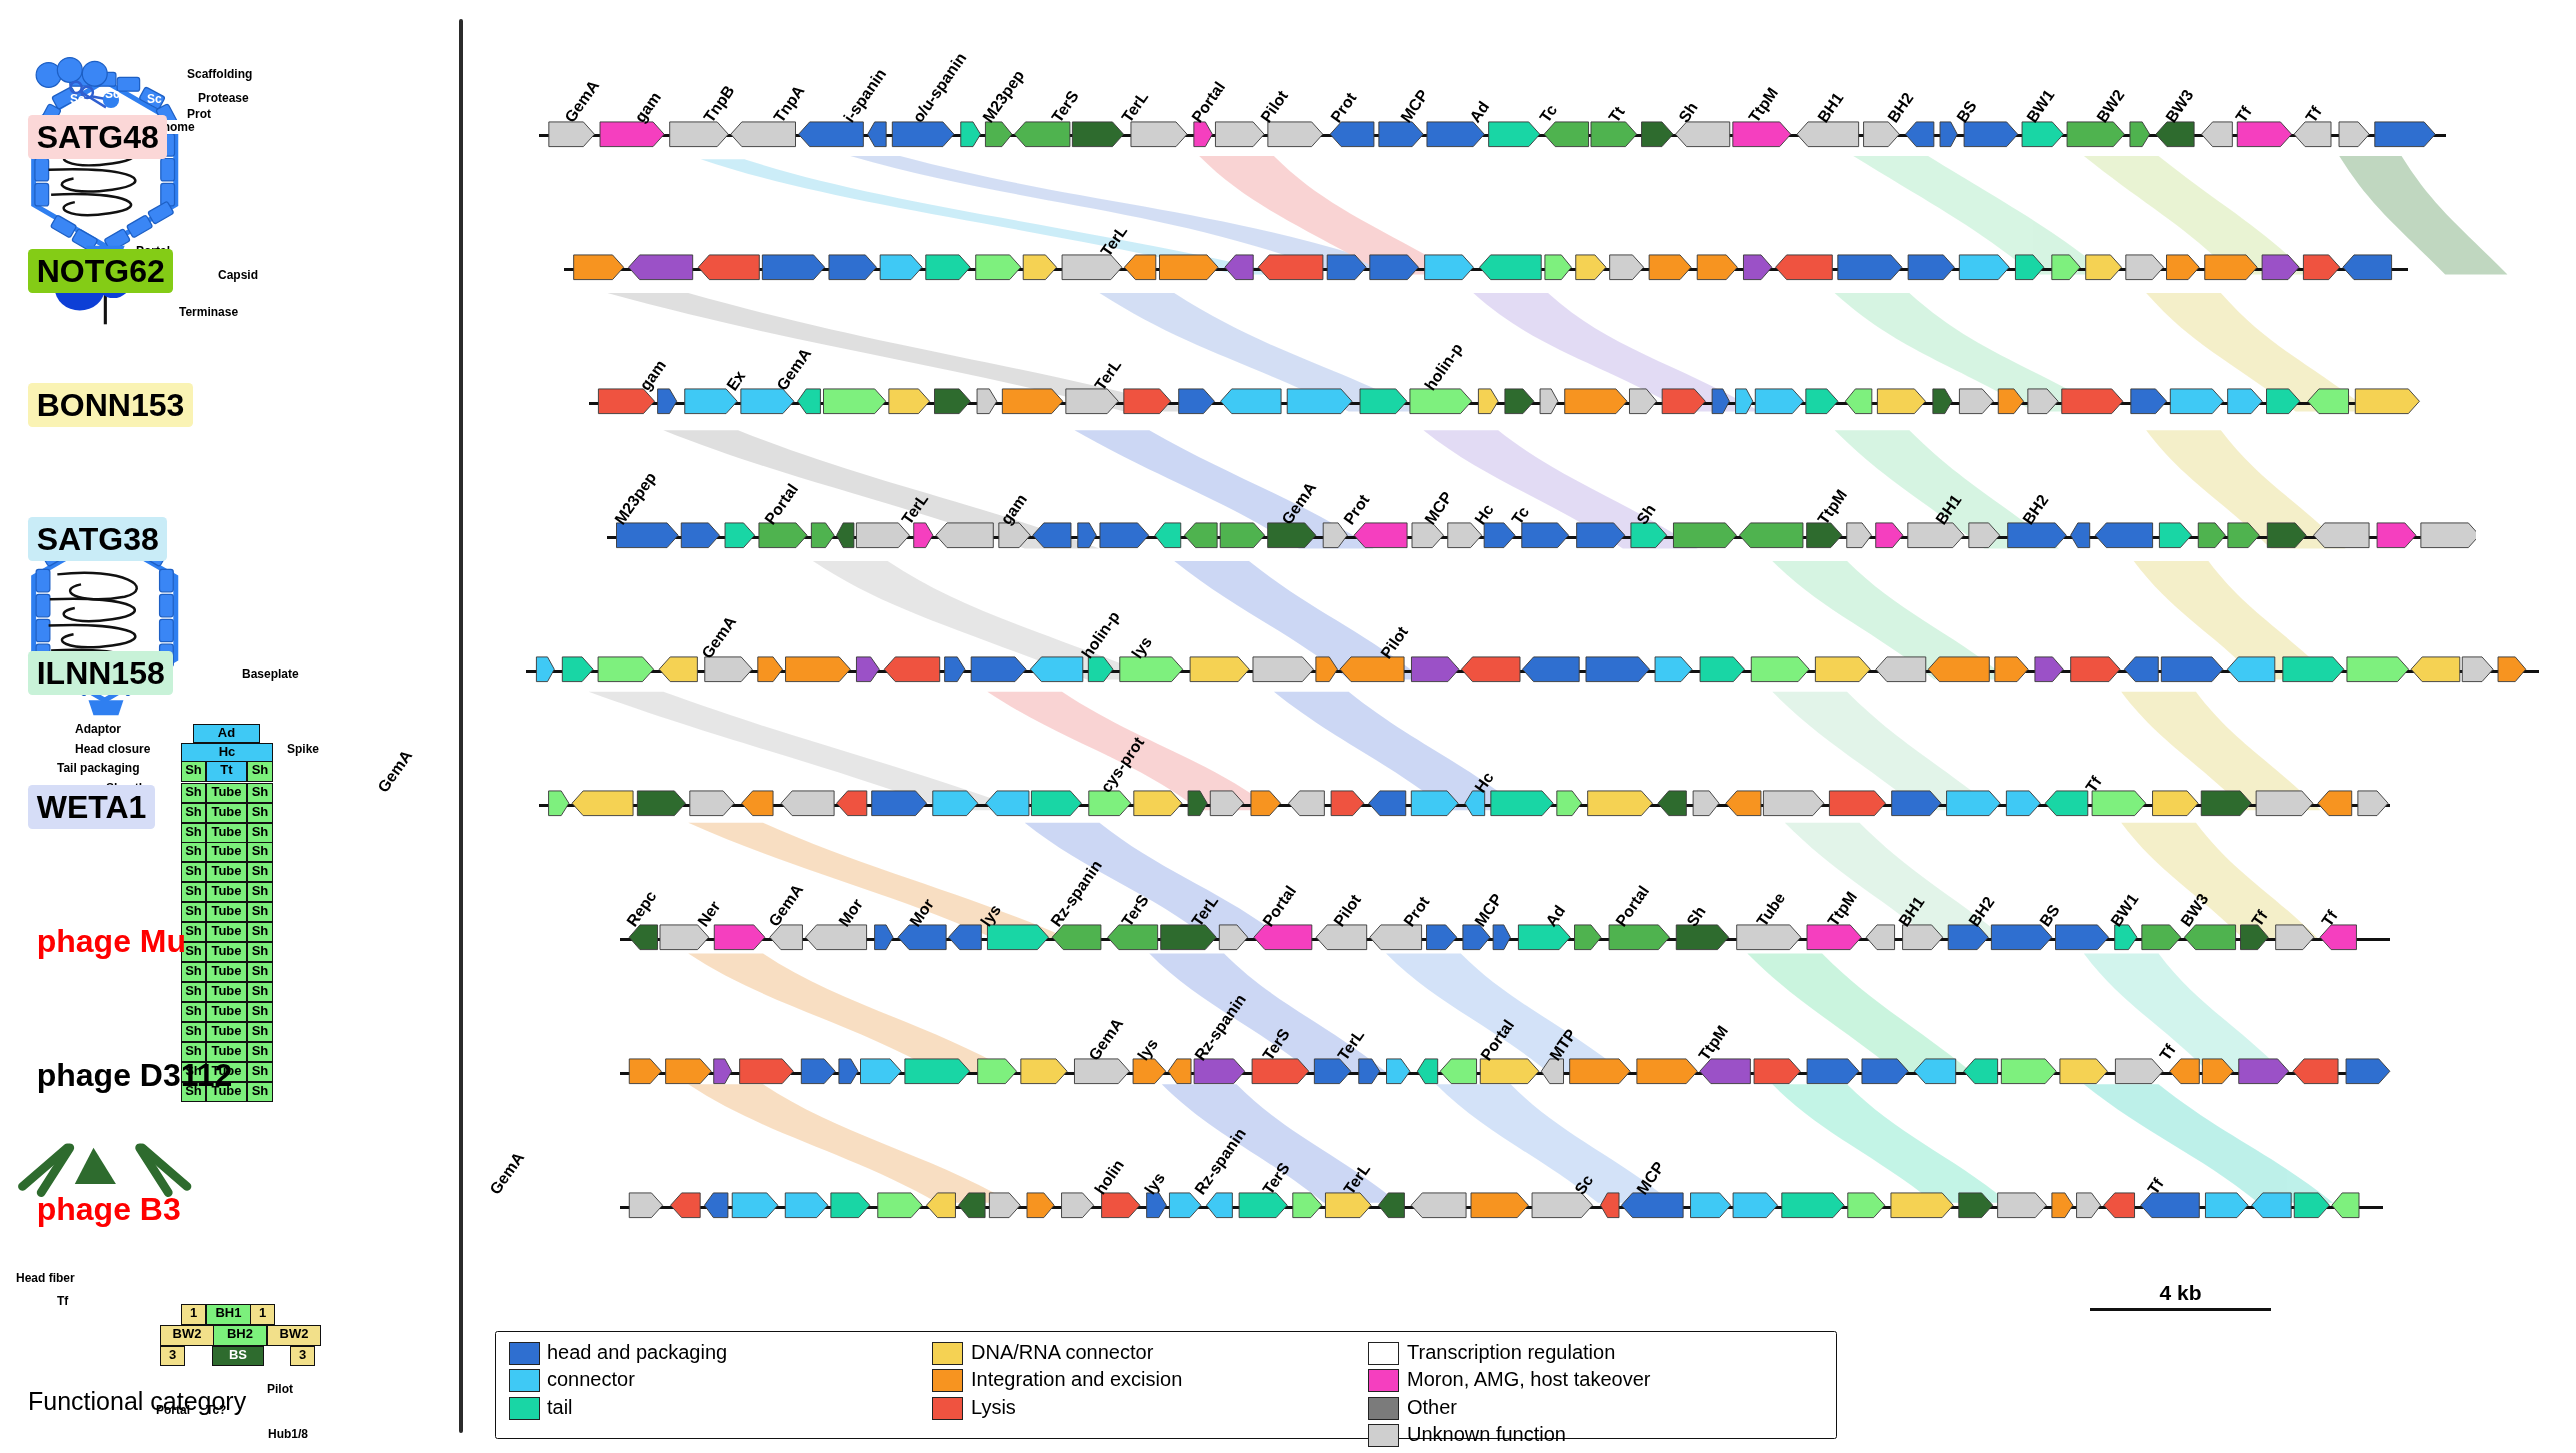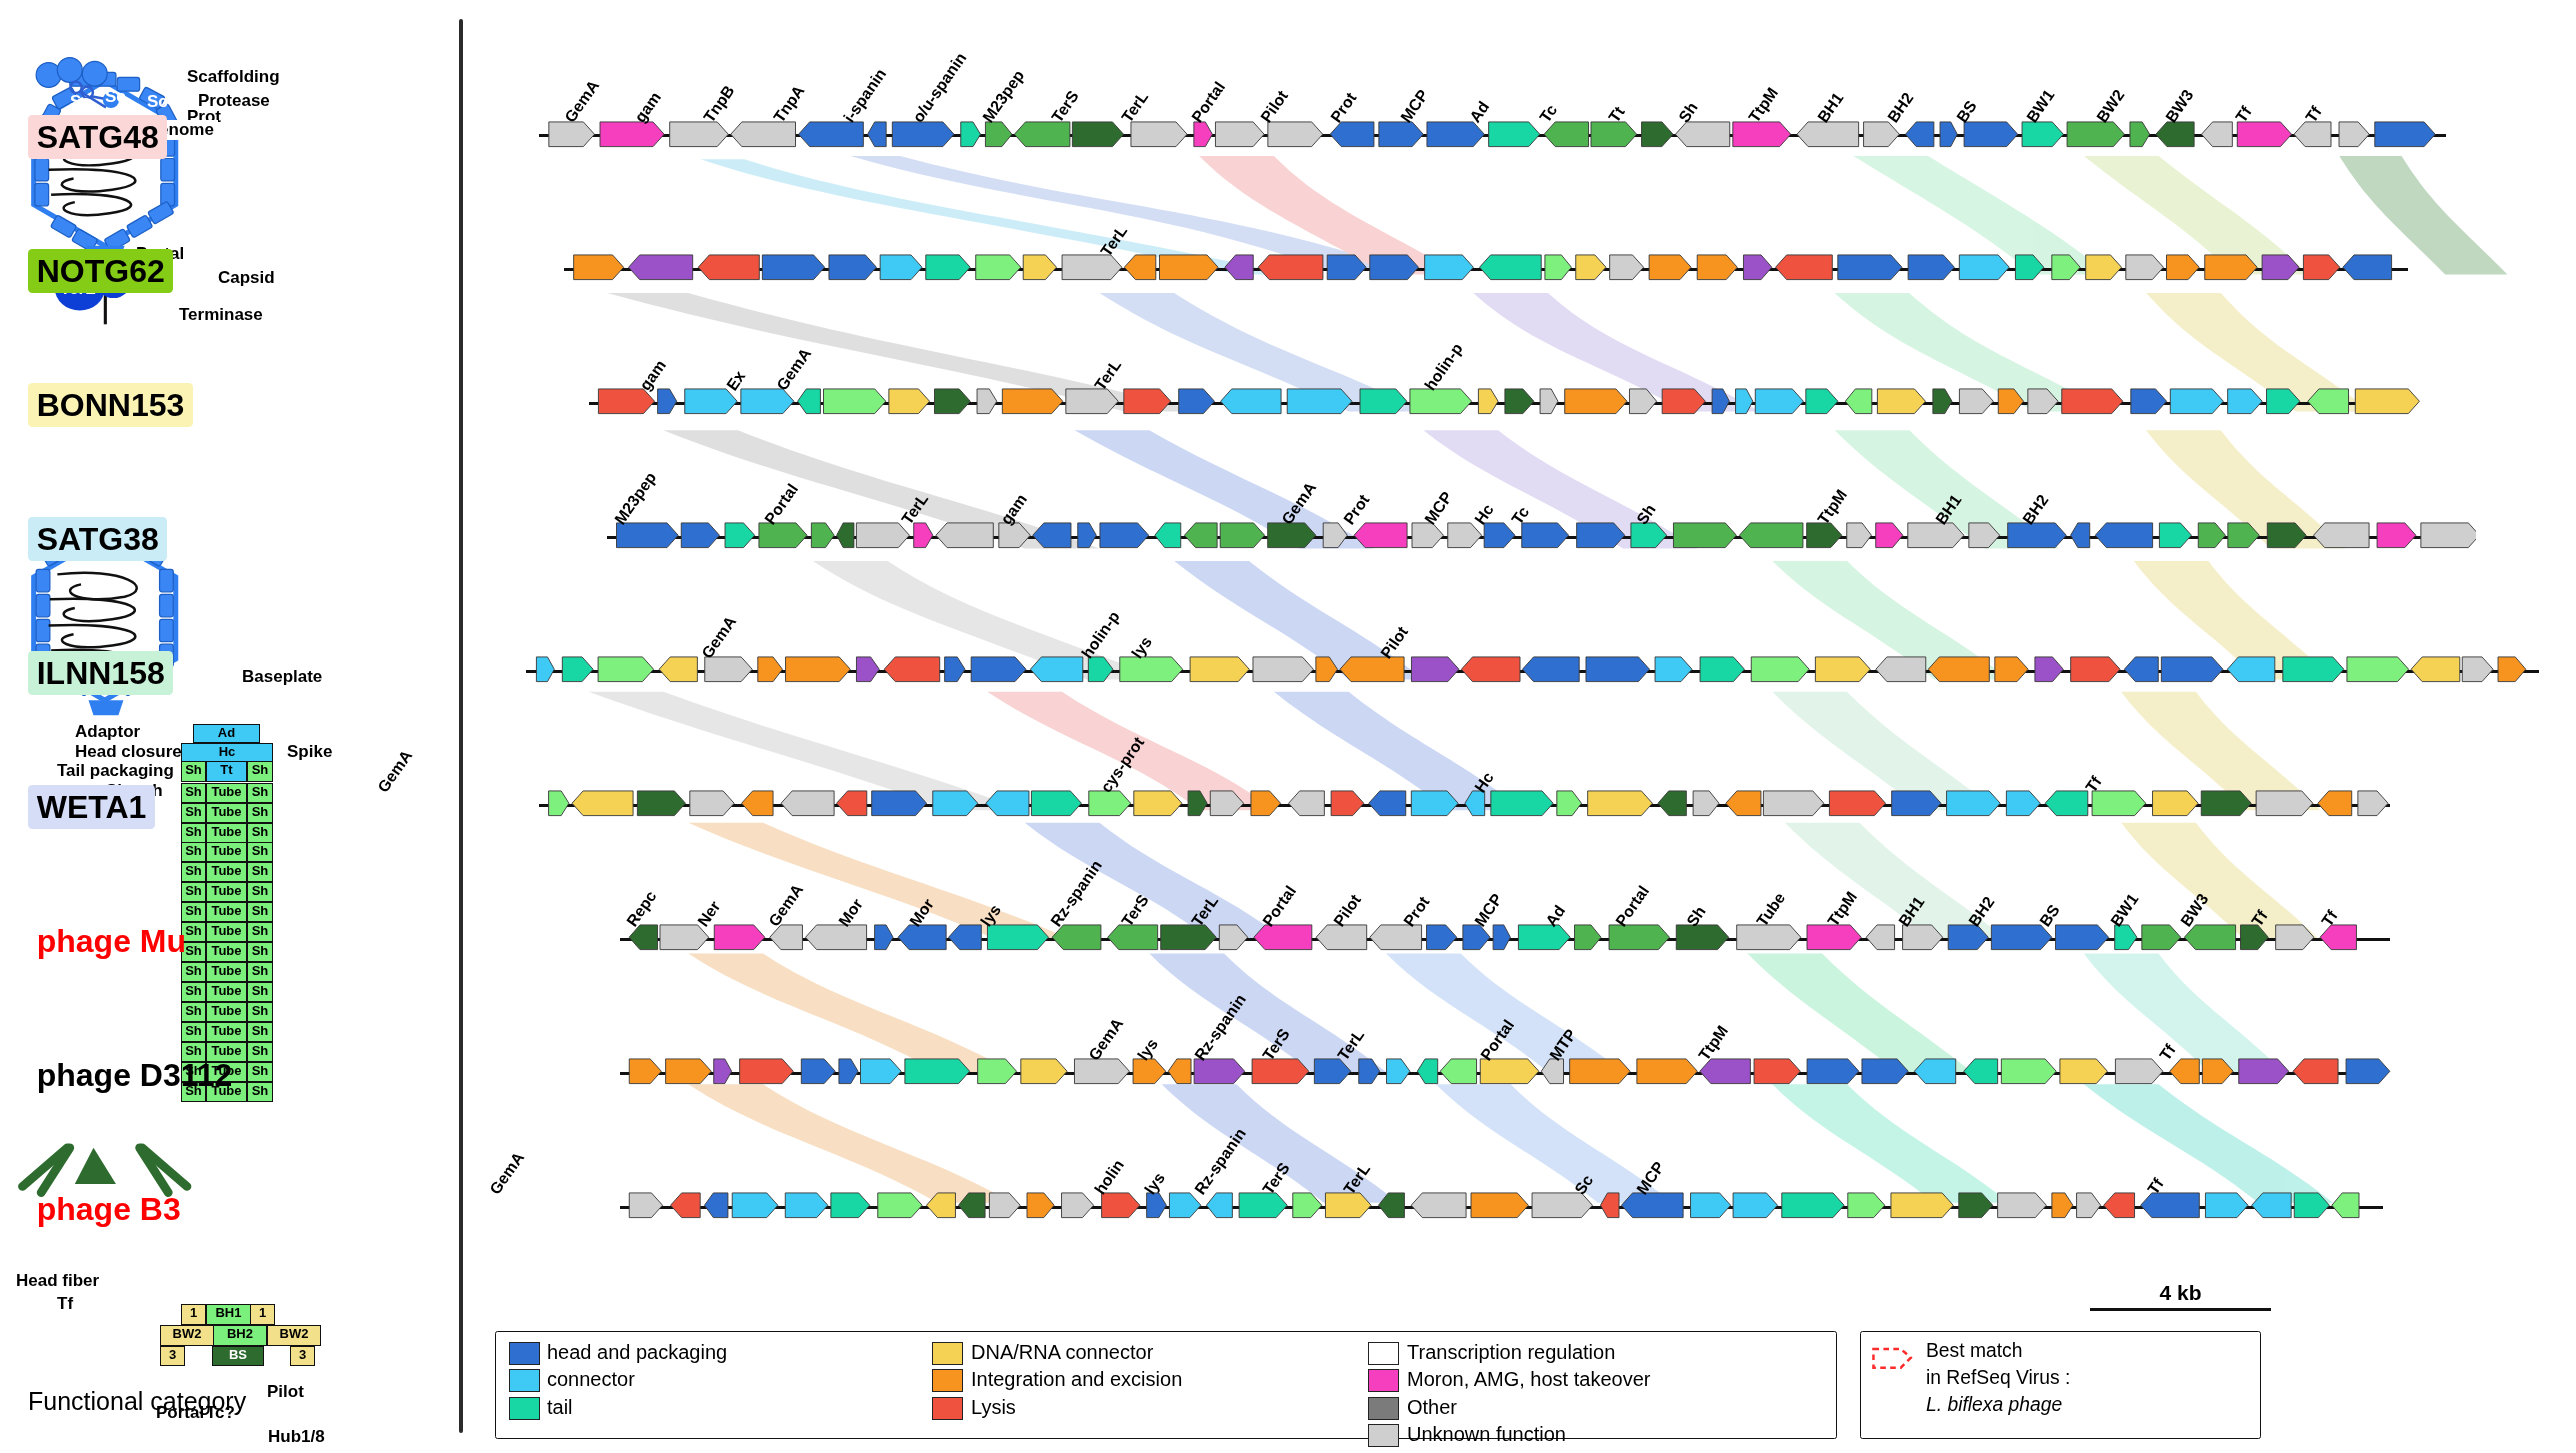--- a/index.html
+++ b/index.html
@@ -3,21 +3,21 @@
 <meta charset="utf-8">
 <style>
   html,body{margin:0;padding:0;background:#ffffff;}
   body{width:2576px;height:1453px;font-family:"Liberation Sans",sans-serif;position:relative;overflow:hidden;}
   .page{position:absolute;inset:0;}
 
   
   #left-panel{position:absolute;left:0;top:0;width:455px;height:1453px;}
   #divider{position:absolute;left:459px;top:18.7px;width:4.4px;height:1414px;background:#2b2b2b;border-radius:1.9px;}
 
-  .lbl{position:absolute;font-size:17px;color:#000;white-space:nowrap;}
+  .lbl{position:absolute;font-size:12px;color:#000;white-space:nowrap;}
   .lbl.b{font-weight:bold;}
 
   .seg{position:absolute;font-size:13px;text-align:center;border:0.6px solid #111;
        color:#000;box-sizing:border-box;line-height:16px;}
 
   
   #right-panel{position:absolute;left:464px;top:0;width:2112px;height:1453px;}
 
   .genome-name{position:absolute;font-size:32px;font-weight:bold;padding:3.7px 8.7px;border-radius:4.4px;
                white-space:nowrap;}
@@ -797,23 +797,15 @@
           <div class="swatch" style="left:872px;top:10px;background:#a濃;"></div>
           <div class="leg-item" style="left:911px;top:8.7px;">Transcription regulation</div>
           <div class="swatch" style="left:872px;top:37px;background:#f53fbf;"></div>
           <div class="leg-item" style="left:911px;top:36px;">Moron, AMG, host takeover</div>
           <div class="swatch" style="left:872px;top:65px;background:#7b7b7b;"></div>
           <div class="leg-item" style="left:911px;top:64px;">Other</div>
           <div class="swatch" style="left:872px;top:92px;background:#cfcfcf;"></div>
           <div class="leg-item" style="left:911px;top:91px;">Unknown function</div>
         </div>
     </div>
-    <div id="match-box">
-      <svg width="44" height="27.4" style="position:absolute;left:11.2px;top:11.2px;" viewBox="0 0 70 44">
-        <polygon points="2,8 46,8 62,22 46,38 2,38" fill="none" stroke="#ff2a2a" stroke-width="4" stroke-dasharray="9,7"></polygon>
-      </svg>
-      <div style="position:absolute;left:65px;top:7.5px;font-size:19.3px;">Best match</div>
-      <div style="position:absolute;left:65px;top:35px;font-size:19.3px;">in RefSeq Virus :</div>
-      <div style="position:absolute;left:65px;top:62px;font-size:19.3px;font-style:italic;">L. biflexa phage</div>
-    </div>
   </div>
 </div>
 
 
 </body></html>

